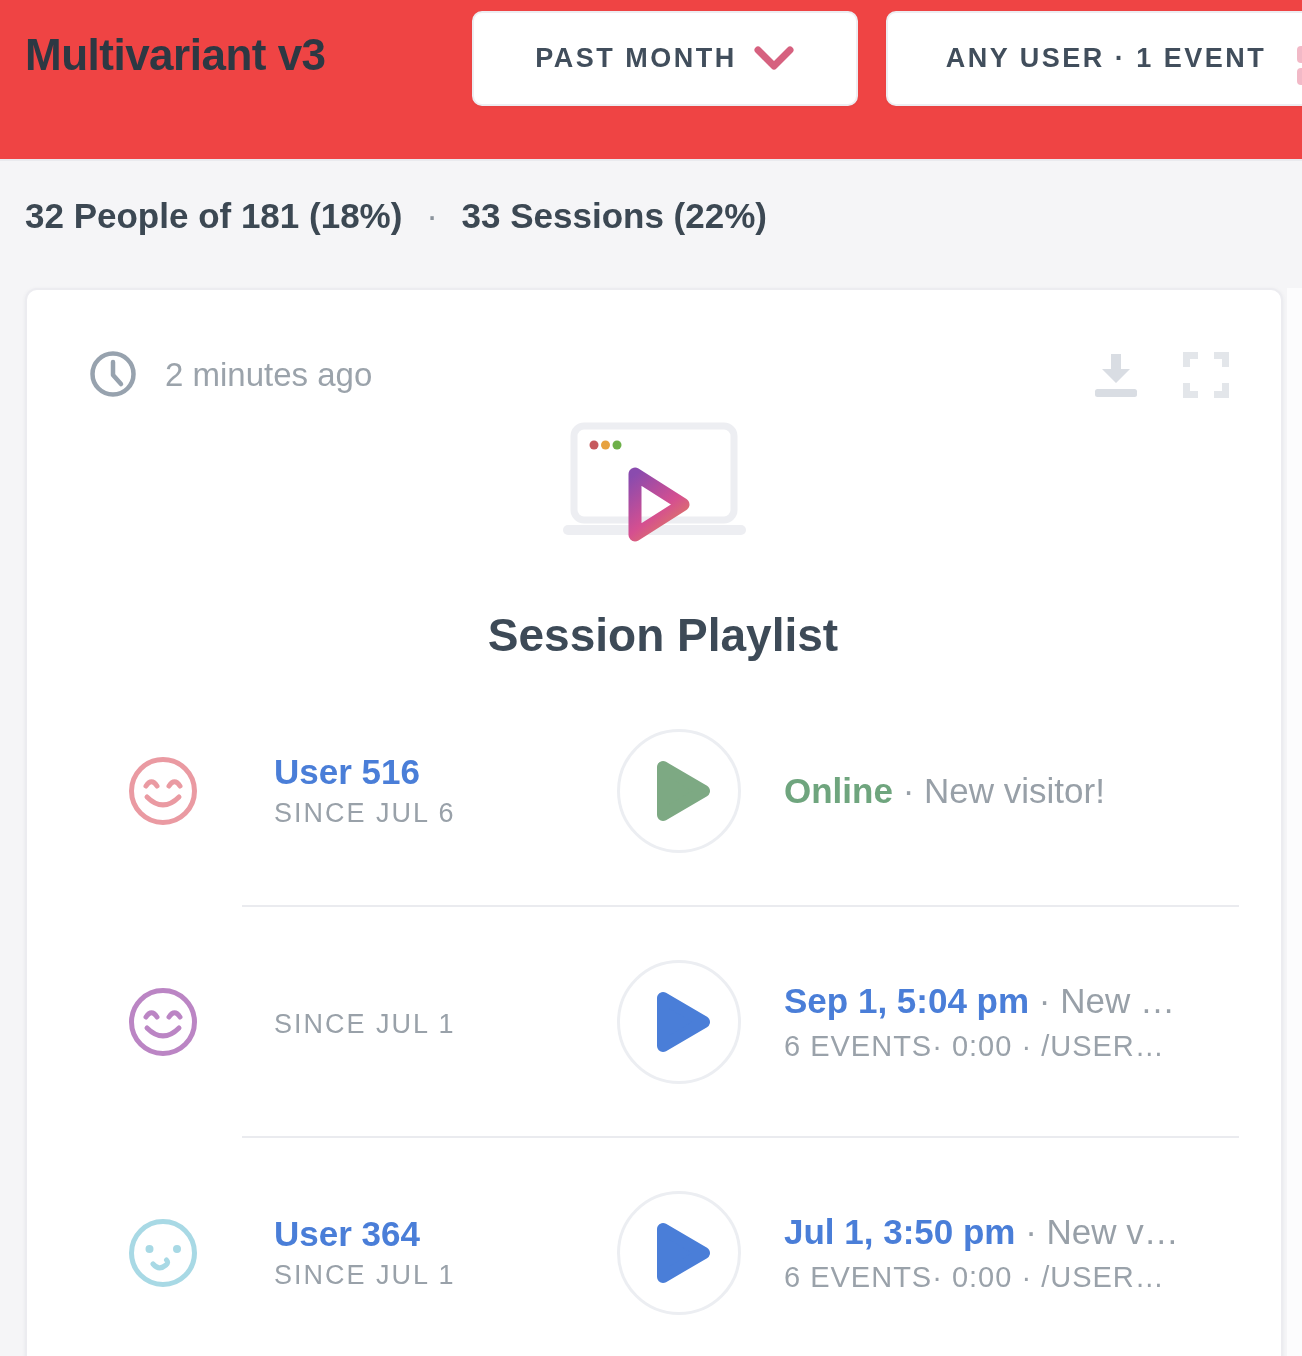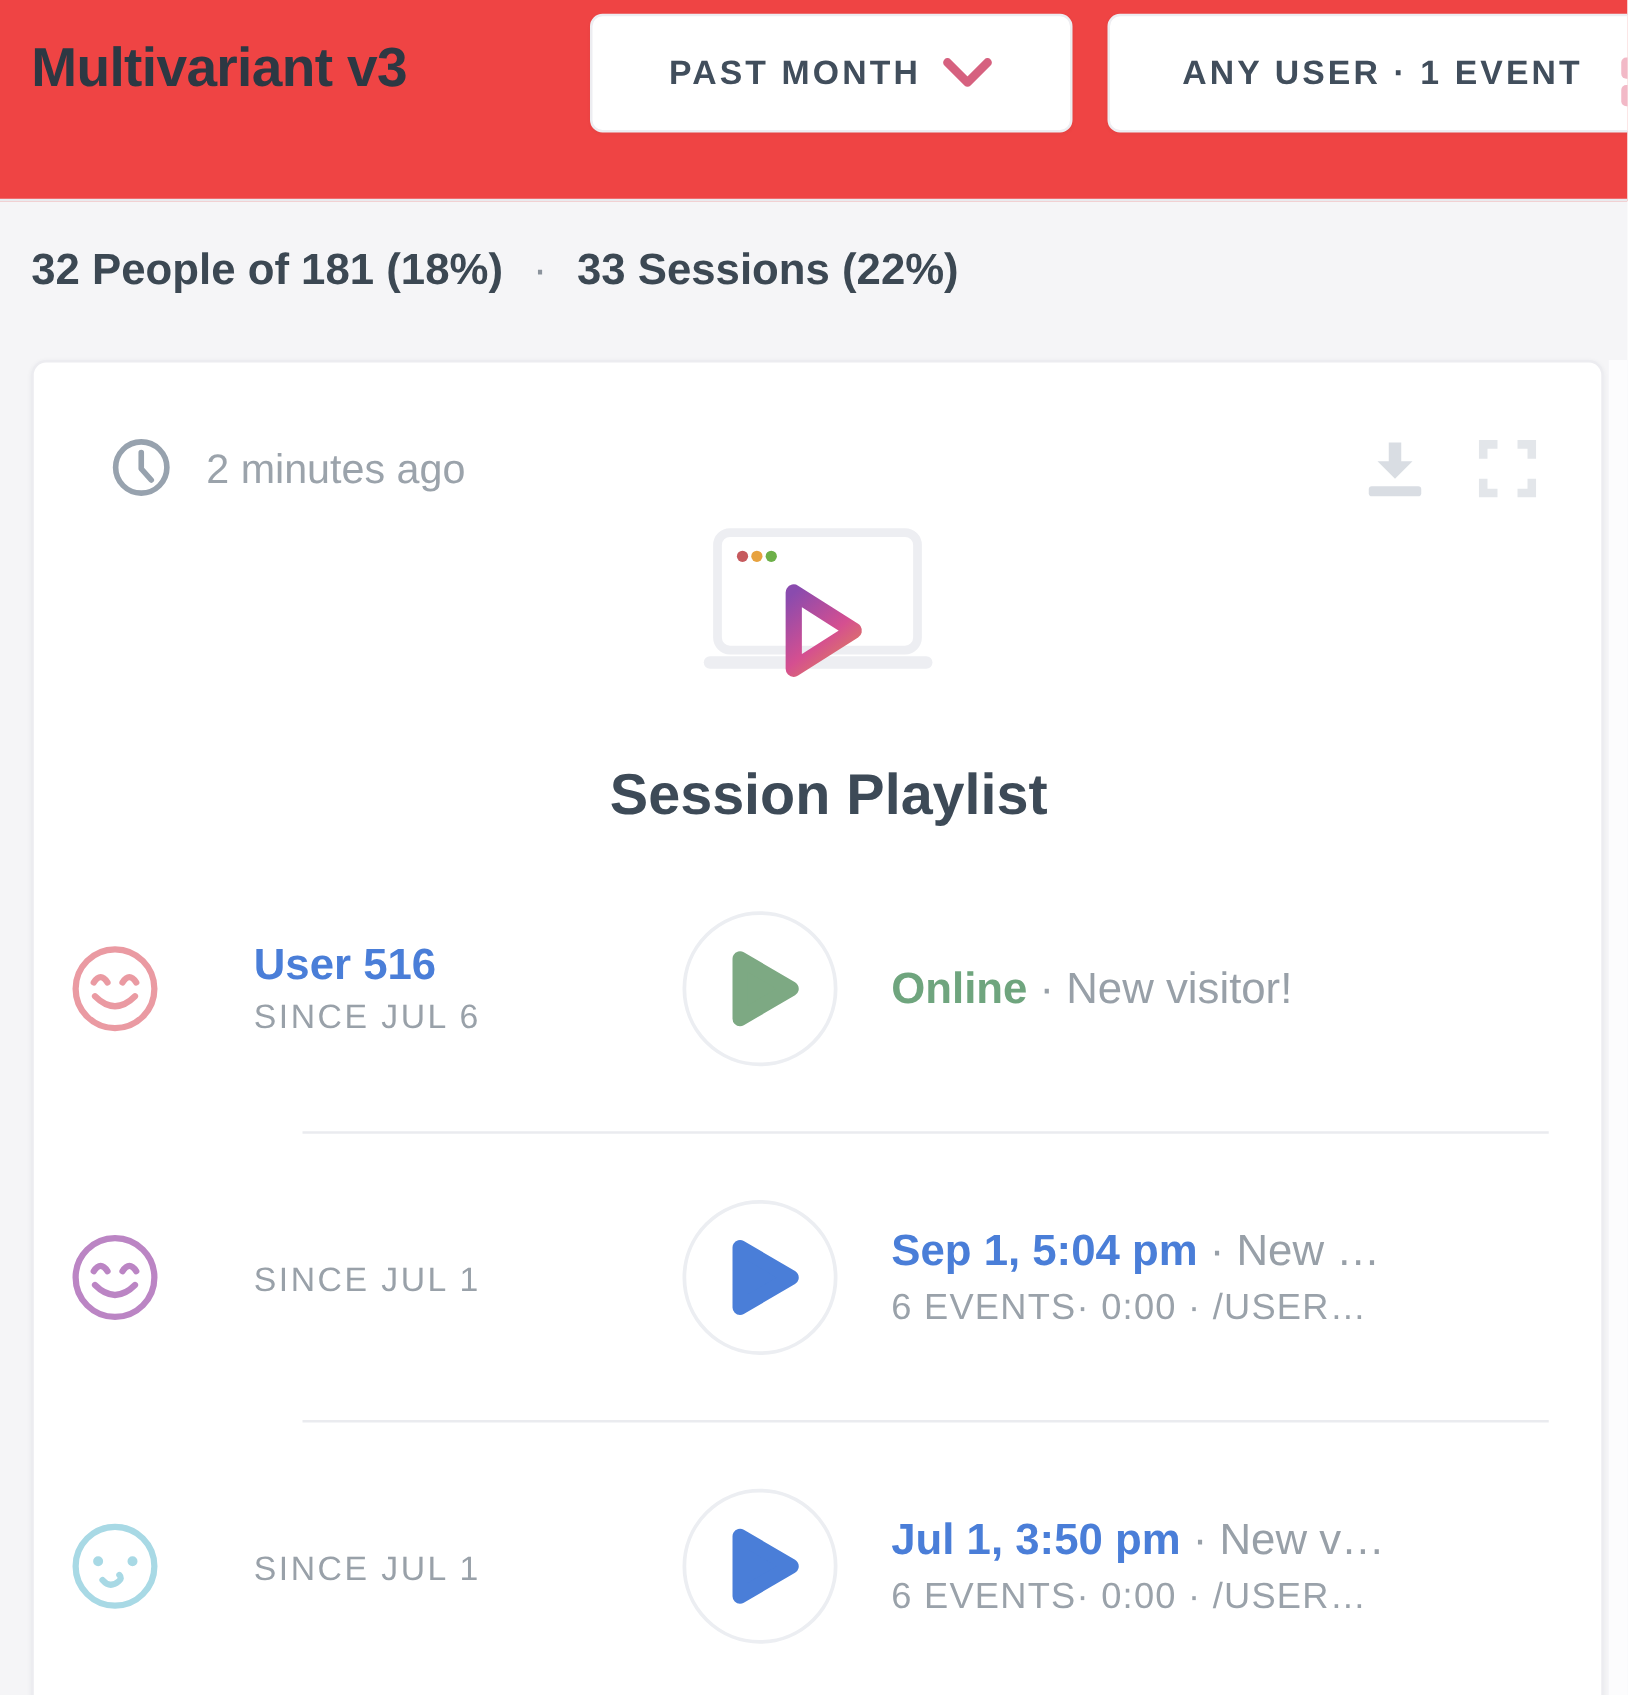--- a/index.html
+++ b/index.html
@@ -40,21 +40,21 @@
   .card-toolbar { position:absolute; left:0; top:0; right:0; height:120px; }
   .clock-wrap { position:absolute; left:62px; top:60px; width:48px; height:48px; color:#97a2ae; }
   .updated-text { position:absolute; left:138px; top:66px; font-size:33px; color:#9ba3ab;text-align:center; }
   .dl-icon   { position:absolute; left:1066px; top:62px; width:46px; height:46px; color:#d9dde3; cursor:pointer; }
   .fs-icon   { position:absolute; left:1156px; top:62px; width:46px; height:46px; color:#e3e6ea; cursor:pointer; }
   .illustration { position:absolute; left:520px; top:132px; width:210px; height:140px; }
   .playlist-title { position:absolute; left:18px; right:0; top:318px; text-align:center;
                     font-size:46px; font-weight:700; color:#3d4a57; }
   
   .rows { position:absolute; left:0; right:0; top:386px; }
-  .row { display:flex; align-items:center; height:229px; padding-left:29px; padding-right:40px; }
+  .row { display:flex; align-items:center; height:229px; padding-left:100px; padding-right:40px; }
   .row-divider { height:2px; background:#eaebef; margin-left:215px; margin-right:42px; }
   .mood { width:72px; height:72px; flex:0 0 72px; }
   .name-block { margin-left:75px; width:343px; flex:0 0 343px; }
   .user-link { font-size:35px; font-weight:600; color:#4a7ed8; cursor:pointer; }
   .since { font-size:27px; color:#99a1a9; letter-spacing:2px; margin-top:6px; }
   .play-btn { width:124px; height:124px; flex:0 0 124px; border-radius:50%;
               background:#fff; border:3px solid #eceef2;
               display:flex; align-items:center; justify-content:center; cursor:pointer; }
   .play-btn svg { margin-left:10px; }
   .session-block { margin-left:43px; flex:1; min-width:0; }
@@ -197,20 +197,21 @@
     <div class="mood" style="color: rgb(168, 217, 229);">
       
       <svg class="face-smirk" width="72" height="72" viewBox="0 0 72 72" fill="none" stroke="currentColor" stroke-width="5" stroke-linecap="round">
         <circle cx="36" cy="36" r="31.5"></circle>
         <circle cx="22.5" cy="32" r="2" fill="currentColor" stroke-width="4"></circle>
         <circle cx="50" cy="32" r="2" fill="currentColor" stroke-width="4"></circle>
         <path d="M26 47 q 6 7 13 1 q 3 -2.5 0.5 -5"></path>
       </svg>
     </div>
     <div class="name-block">
+      <div class="user-link">User 364</div>
       <div class="since">SINCE JUL 1</div>
     </div>
     <div class="play-btn">
       <svg width="58" height="64" viewBox="0 0 58 64">
         <path d="M8 8 L8 56 L49 32 Z" stroke-width="12" stroke-linejoin="round" stroke-linecap="round" fill="#4a7ed8" stroke="#4a7ed8"></path>
       </svg>
     </div>
     <div class="session-block">
       <div class="line1">
         <span class="status" style="color: rgb(74, 126, 216);">Jul 1, 3:50 pm</span><span class="rest"> · New v…</span>

